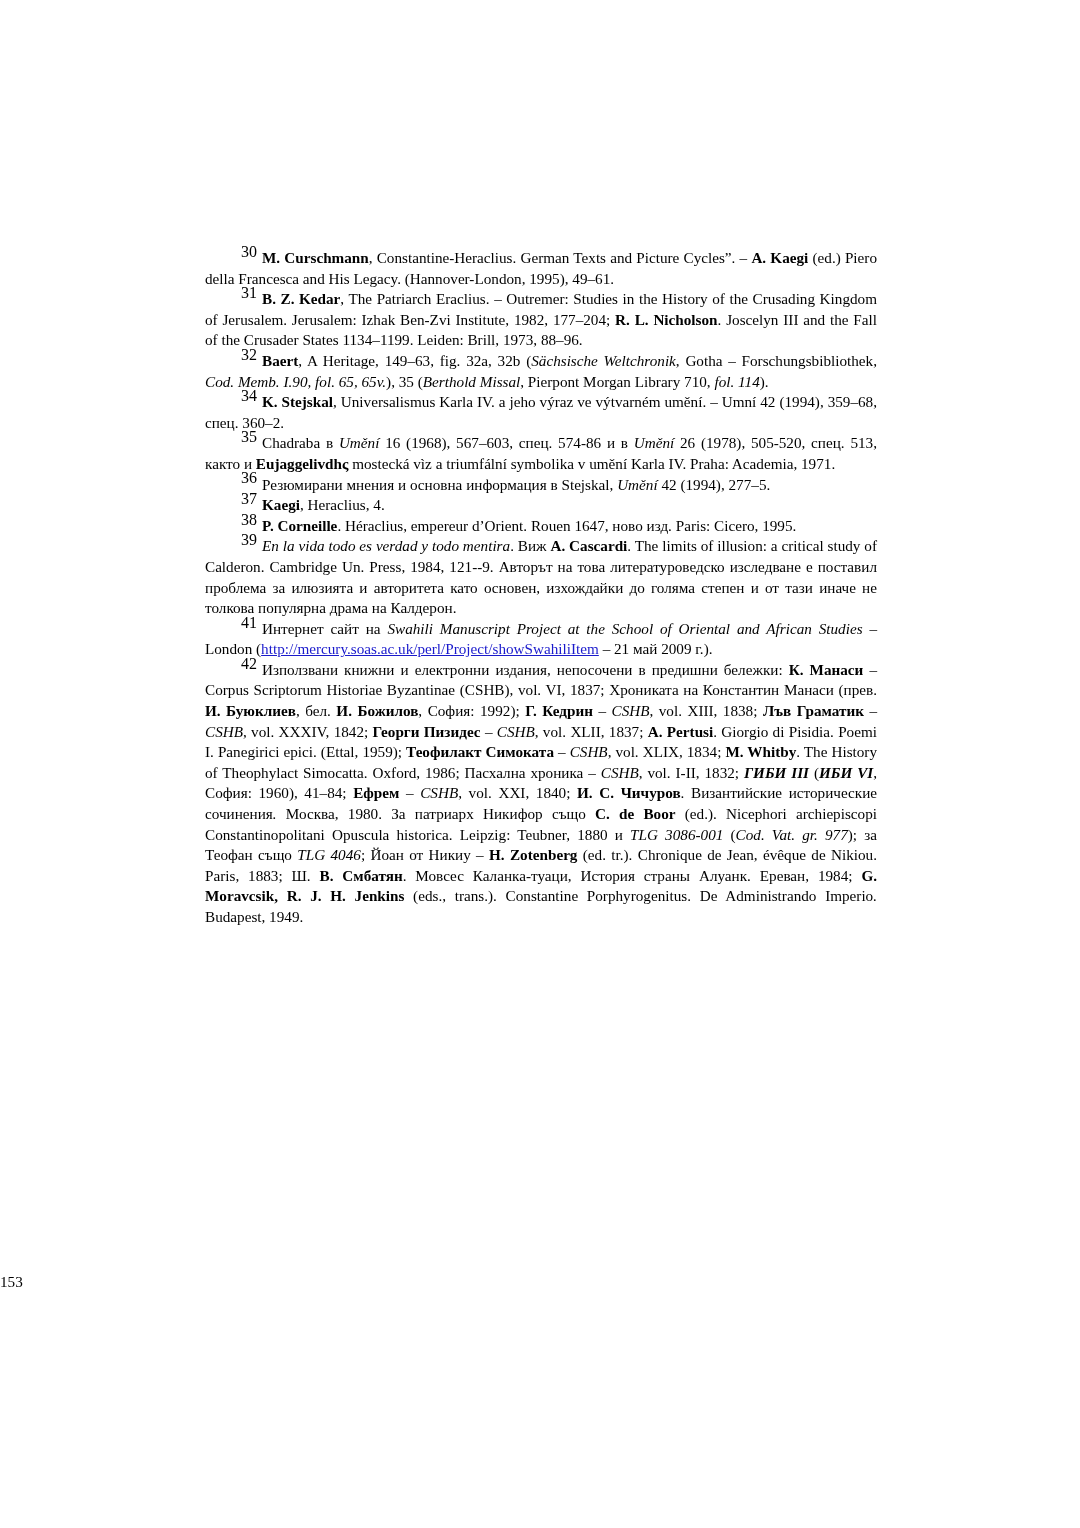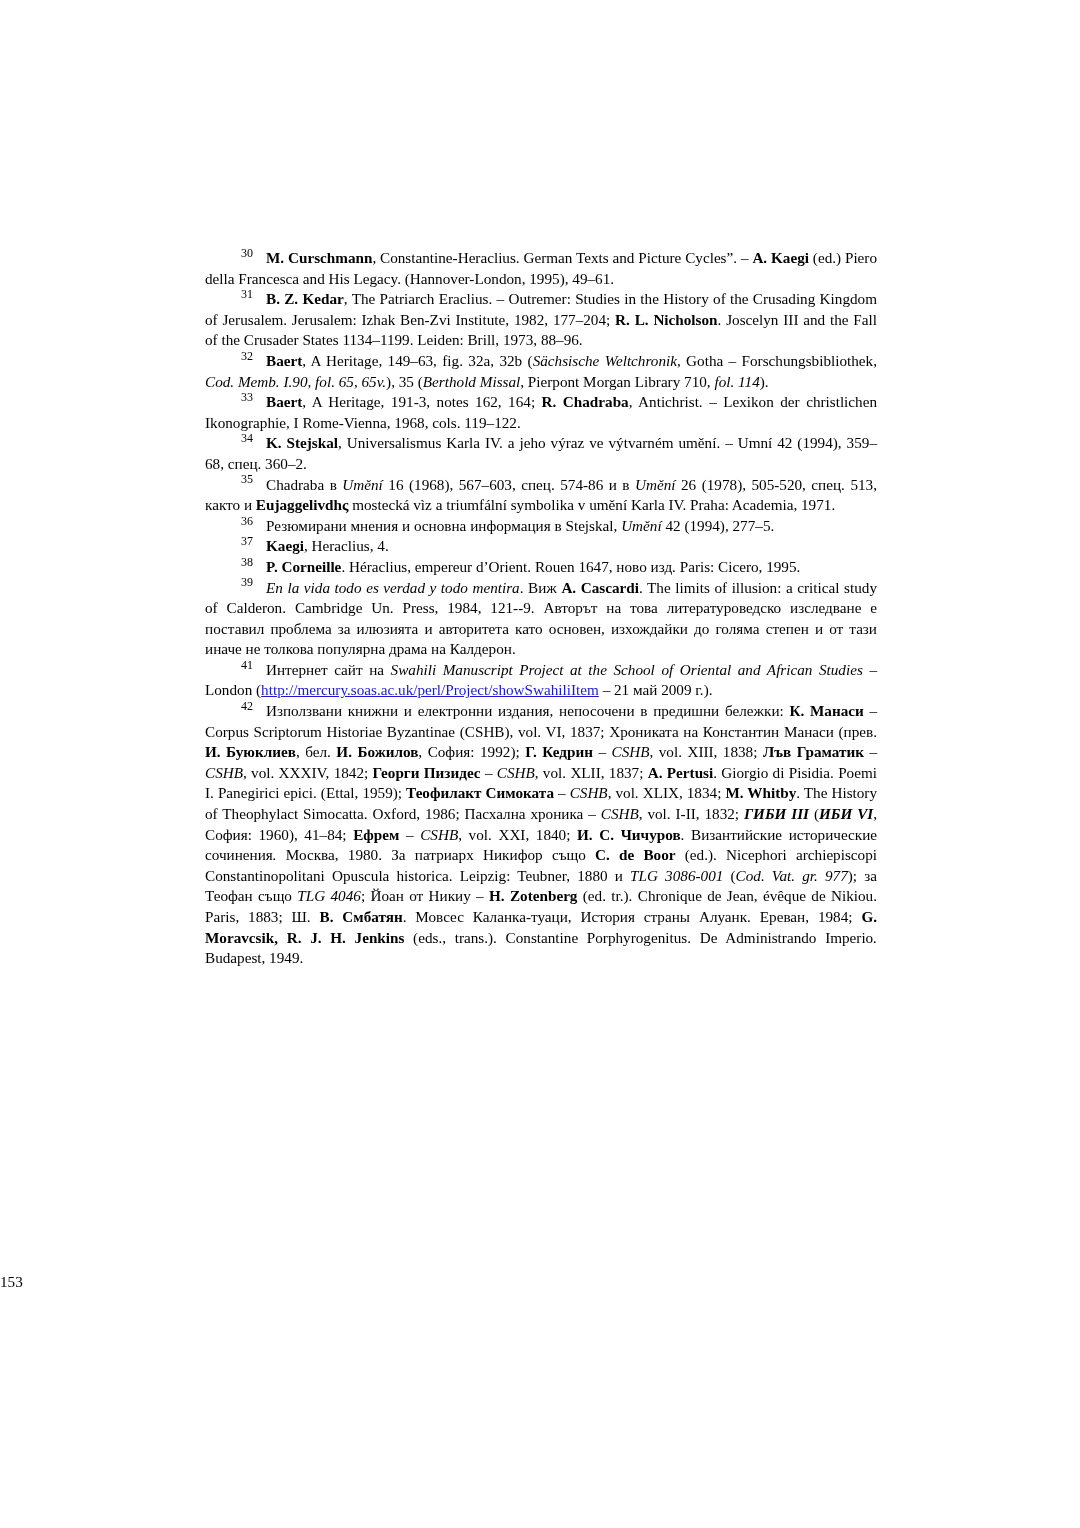--- a/index.html
+++ b/index.html
@@ -27,24 +27,24 @@
   .note {
     font-size: 15.2px;
     line-height: 1.355;
     text-align: justify;
     text-justify: inter-word;
     margin: 0 0 0 0;
     text-indent: 36px;
     hyphens: none;
   }
   .note sup {
-    font-size: 12px;
+    font-size: 16px;
     vertical-align: super;
     line-height: 0;
-    margin-right: 13px;
+    margin-right: 5px;
   }
   .b { font-weight: bold; }
   .i { font-style: italic; }
   .bi { font-weight: bold; font-style: italic; }
   .mono {
     font-family: "Liberation Mono", monospace;
     font-size: 14px;
   }
   .link {
     color: #1a1acc;
@@ -61,21 +61,20 @@
   }
 </style>
 </head>
 <body>
 
 <div class="page">
   <div class="content" id="notes">
       <p class="note"><sup>30</sup><span class="b">M. Curschmann</span><span class="">, Constantine-Heraclius. German Texts and Picture Cycles”. – </span><span class="b">A. Kaegi</span><span class=""> (ed.) Piero della Francesca and His Legacy. (Hannover-London, 1995), 49–61.</span></p>
       <p class="note"><sup>31</sup><span class="b">B. Z. Kedar</span><span class="">, The Patriarch Eraclius. – Outremer: Studies in the History of the Crusading Kingdom of Jerusalem. Jerusalem: Izhak Ben-Zvi Institute, 1982, 177–204; </span><span class="b">R. L. Nicholson</span><span class="">. Joscelyn III and the Fall of the Crusader States 1134–1199. Leiden: Brill, 1973, 88–96.</span></p>
       <p class="note"><sup>32</sup><span class="b">Baert</span><span class="">, A Heritage, 149–63, fig. 32a, 32b (</span><span class="i">Sächsische Weltchronik</span><span class="">, Gotha – Forschungsbibliothek, </span><span class="i">Cod. Memb. I.90, fol. 65, 65v.</span><span class="">), 35 (</span><span class="i">Berthold Missal</span><span class="">, Pierpont Morgan Library 710, </span><span class="i">fol. 114</span><span class="">).</span></p>
-      <p class="note"><sup>33</sup><span class="b">Baert</span><span class="">, A Heritage, 191-3, notes 162, 164; </span><span class="b">R. Chadraba</span><span class="">, Antichrist. – Lexikon der christlichen Ikonographie</span><span class="i">,</span><span class=""> I Rome-Vienna, 1968, cols. 119–122.</span></p>
       <p class="note"><sup>34</sup><span class="b">K. Stejskal</span><span class="">, Universalismus Karla IV. a jeho výraz ve výtvarném umění. – Umní 42 (1994), 359–68, спец. 360–2.</span></p>
       <p class="note"><sup>35</sup><span class="">Chadraba в </span><span class="i">Umění</span><span class=""> 16 (1968), 567–603, спец. 574-86 и в </span><span class="i">Umění</span><span class=""> 26 (1978), 505-520, спец. 513, както и </span><span class="b">Eujaggelivdhς</span><span class=""> mostecká vìz a triumfální symbolika v umění Karla IV. Praha: Academia, 1971.</span></p>
       <p class="note"><sup>36</sup><span class="">Резюмирани мнения и основна информация в Stejskal, </span><span class="i">Umění</span><span class=""> 42 (1994), 277–5.</span></p>
       <p class="note"><sup>37</sup><span class="b">Kaegi</span><span class="">, Heraclius, 4.</span></p>
       <p class="note"><sup>38</sup><span class="b">P. Corneille</span><span class="">. Héraclius, empereur d’Orient. Rouen 1647, ново изд. Paris: Cicero, 1995.</span></p>
       <p class="note"><sup>39</sup><span class="i">En la vida todo es verdad y todo mentira</span><span class="">. Виж </span><span class="b">A. Cascardi</span><span class="">. The limits of illusion: a critical study of Calderon. Cambridge Un. Press, 1984, 121--9. Авторът на това литературоведско изследване е поставил проблема за илюзията и авторитета като основен, изхождайки до голяма степен и от тази иначе не толкова популярна драма на Калдерон.</span></p>
       <p class="note"><sup>41</sup><span class="">Интернет сайт на </span><span class="i">Swahili Manuscript Project at the School of Oriental and African Studies</span><span class=""> – London (</span><a class="link" href="#">http://mercury.soas.ac.uk/perl/Project/showSwahiliItem</a><span class=""> – 21 май 2009 г.).</span></p>
       <p class="note"><sup>42</sup><span class="">Използвани книжни и електронни издания, непосочени в предишни бележки: </span><span class="b">К. Манаси</span><span class=""> – Corpus Scriptorum Historiae Byzantinae (CSHB), vol. VI, 1837; Хрониката на Константин Манаси (прев. </span><span class="b">И. Буюклиев</span><span class="">, бел. </span><span class="b">И. Божилов</span><span class="">, София: 1992); </span><span class="b">Г. Кедрин</span><span class=""> – </span><span class="i">CSHB</span><span class="">, vol. XIII, 1838; </span><span class="b">Лъв Граматик</span><span class=""> – </span><span class="i">CSHB</span><span class="">, vol. XXXIV, 1842; </span><span class="b">Георги Пизидес</span><span class=""> – </span><span class="i">CSHB</span><span class="">, vol. XLII, 1837; </span><span class="b">A. Pertusi</span><span class="">. Giorgio di Pisidia. Poemi I. Panegirici epici. (Ettal, 1959); </span><span class="b">Теофилакт Симоката</span><span class=""> – </span><span class="i">CSHB</span><span class="">, vol. XLIX, 1834; </span><span class="b">M. Whitby</span><span class="">. The History of Theophylact Simocatta. Oxford, 1986; Пасхална хроника – </span><span class="i">CSHB</span><span class="">, vol. I-II, 1832; </span><span class="bi">ГИБИ III</span><span class=""> (</span><span class="bi">ИБИ VI</span><span class="">, София: 1960), 41–84; </span><span class="b">Ефрем</span><span class=""> – </span><span class="i">CSHB</span><span class="">, vol. XXI, 1840; </span><span class="b">И. С. Чичуров</span><span class="">. Византийские исторические сочинения</span><span class="i">.</span><span class=""> Москва, 1980. За патриарх Никифор също </span><span class="b">C. de Boor</span><span class=""> (ed.). Nicephori archiepiscopi Constantinopolitani Opuscula historica. Leipzig: Teubner, 1880 и </span><span class="i">TLG 3086-001</span><span class=""> (</span><span class="i">Cod. Vat. gr. 977</span><span class="">); за Теофан също </span><span class="i">TLG 4046</span><span class="">; Йоан от Никиу – </span><span class="b">H. Zotenberg</span><span class=""> (ed. tr.). Chronique de Jean, évêque de Nikiou. Paris, 1883; Ш. </span><span class="b">В. Смбатян</span><span class="">. Мовсес Каланка-туаци, История страны Алуанк. Ереван, 1984; </span><span class="b">G. Moravcsik, R. J. H. Jenkins</span><span class=""> (eds., trans.). Constantine Porphyrogenitus. De Administrando Imperio</span><span class="i">.</span><span class=""> Budapest, 1949.</span></p>
     </div>
   <div class="pagenum">153</div>

